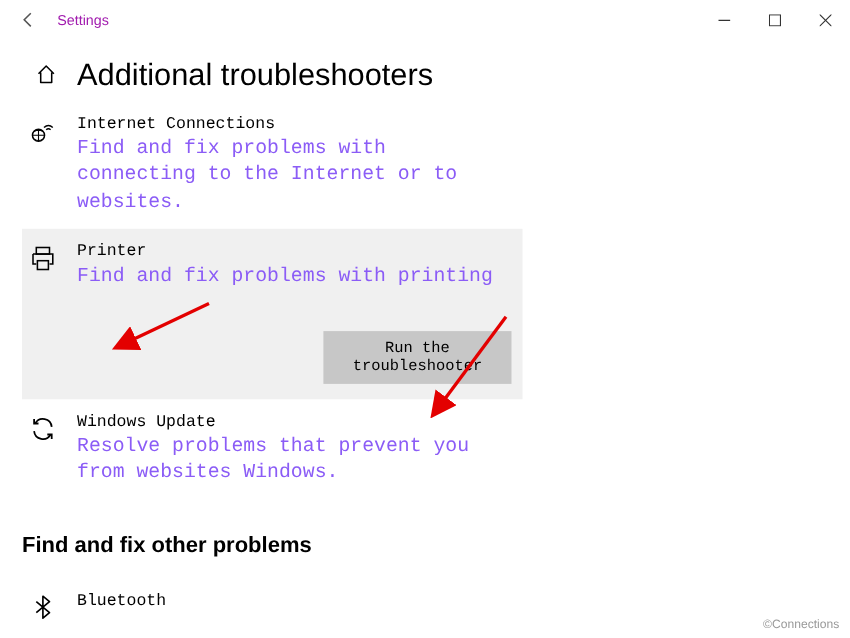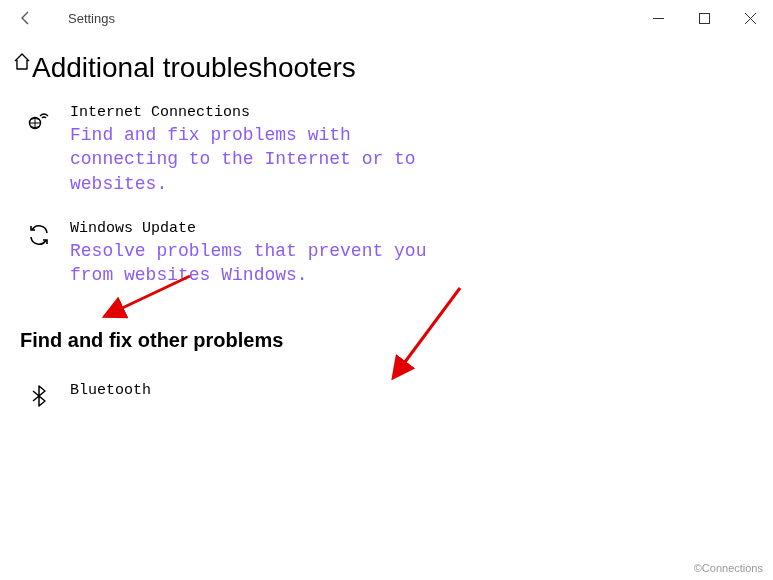--- a/index.html
+++ b/index.html
@@ -21,39 +21,40 @@
     .back-arrow {
       width: 36px;
       height: 36px;
       display: flex;
       align-items: center;
       justify-content: center;
       color: #555;
     }
     .app-title {
       font-size: 13px;
-      margin-left: 24px;
-      color: #404040;
+      margin-left: 8px;
+      color: #a21caf;
     }
     .sys-buttons {
       margin-left: auto;
       display: flex;
     }
     .sys-btn {
       width: 46px;
       height: 36px;
       display: flex;
       align-items: center;
       justify-content: center;
       color: #333;
     }
     .page-header {
       display: flex;
-      align-items: flex-start;
-      padding: 16px 24px 8px 12px;
+      align-items: center;
+      padding: 16px 24px 8px 32px;
+      gap: 18px;
     }
     .home-icon {
       width: 20px;
       height: 20px;
       display: flex;
       align-items: center;
       justify-content: center;
     }
     .page-title {
       font-size: 28px;
@@ -183,20 +184,36 @@
           <path d="M14 10 Q18 6 22 10 M16 12 Q18 10 20 12" stroke="#000" stroke-width="1.3" fill="none"></path>
         </svg>
     </div>
     <div class="ts-text">
       <div class="ts-title">Internet Connections</div>
       <div class="ts-desc">Find and fix problems with connecting to the Internet or to websites.</div>
     </div>
   </div>
 
 
+  <div class="ts-item selected">
+    <div class="ts-row">
+      <div class="ts-icon">
+        <svg width="26" height="26" viewBox="0 0 26 26">
+            <rect x="7" y="3" width="12" height="6" stroke="#000" stroke-width="1.4" fill="none"></rect>
+            <path d="M4 9 H22 V18 H19 M7 18 H4 V9" stroke="#000" stroke-width="1.4" fill="none"></path>
+            <rect x="8" y="15" width="10" height="8" stroke="#000" stroke-width="1.4" fill="none"></rect>
+          </svg>
+      </div>
+      <div class="ts-text">
+        <div class="ts-title">Printer</div>
+        <div class="ts-desc">Find and fix problems with printing</div>
+      </div>
+    </div>
+    <button class="run-btn">Run the troubleshooter</button>
+  </div>
 
   <div class="ts-item">
     <div class="ts-icon">
       <svg width="26" height="26" viewBox="0 0 26 26">
           <path d="M21 11 A8 8 0 0 0 6 8 M5 15 A8 8 0 0 0 20 18" stroke="#000" stroke-width="1.6" fill="none"></path>
           <path d="M5 4 V8 H9 M21 22 V18 H17" stroke="#000" stroke-width="1.6" fill="none"></path>
         </svg>
     </div>
     <div class="ts-text">
       <div class="ts-title">Windows Update</div>

